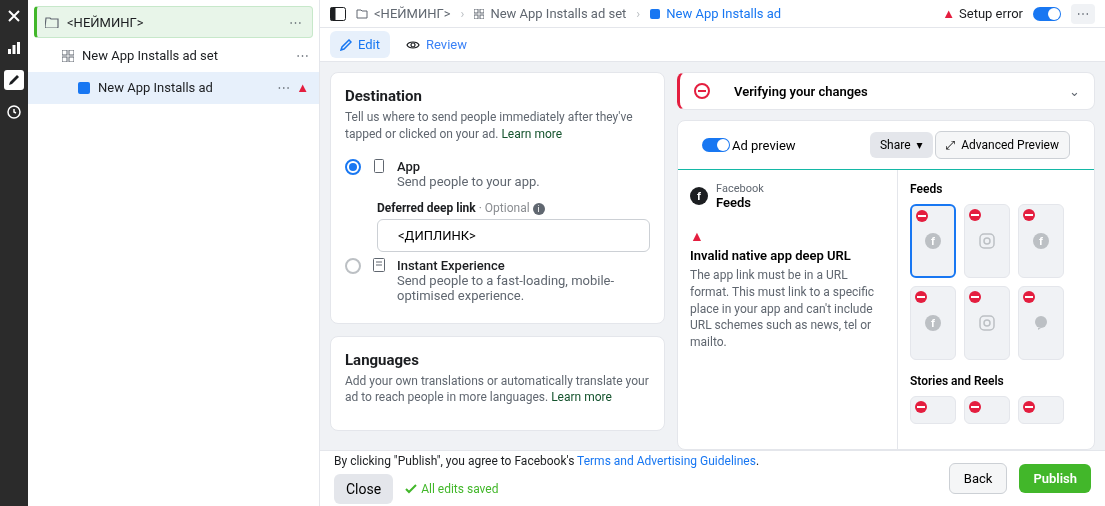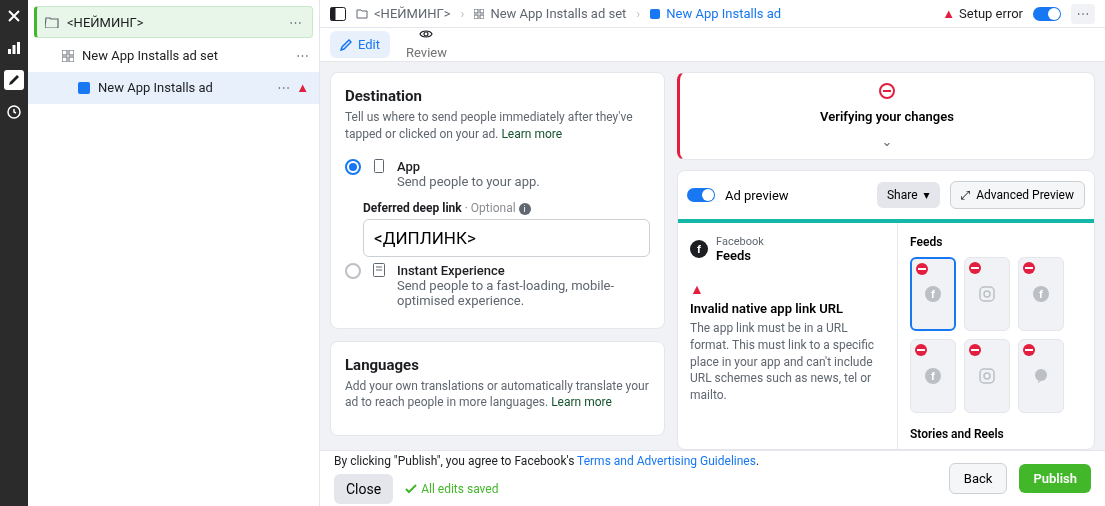--- a/index.html
+++ b/index.html
@@ -34,55 +34,55 @@
 .setup-error { display: flex; align-items: center; gap: 4px; color: #1c1e21; }
 .setup-error .tri { color: #e41e3f; }
 .toggle-on { width: 28px; height: 14px; background: #1877f2; border-radius: 7px; position: relative; }
 .toggle-on::after { content: ''; position: absolute; right: 1px; top: 1px; width: 12px; height: 12px; border-radius: 50%; background: #fff; }
 .more-btn { width: 24px; height: 20px; background: #f0f2f5; border-radius: 4px; display: flex; align-items: center; justify-content: center; color: #606770; cursor: pointer; }
 
 
 .subtabs { height: 34px; background: #fff; border-bottom: 1px solid #e4e6eb; display: flex; align-items: center; padding: 0 10px; gap: 6px; font-size: 13px; }
 .subtabs .tab { display: flex; align-items: center; gap: 6px; padding: 6px 10px; border-radius: 6px; cursor: pointer; }
 .subtabs .tab.edit { background: #e7f0fb; color: #1877f2; }
-.subtabs .tab.review { color: #737373; flex-direction: column; }
+.subtabs .tab.review { color: #3b82f6; }
 
 
 .body { flex: 1; display: flex; gap: 12px; padding: 10px 10px 0 10px; overflow: hidden; }
 .leftcol { flex: 1; min-width: 0; overflow-y: auto; }
 .rightcol { width: 418px; display: flex; flex-direction: column; gap: 10px; overflow-y: auto; }
 
 .card { background: #fff; border: 1px solid #e4e6eb; border-radius: 8px; padding: 14px; font-size: 13px; color: #1c1e21; }
 .card h3 { font-size: 15px; margin-bottom: 4px; }
 .card .desc { color: #606770; font-size: 12px; line-height: 1.4; margin-bottom: 10px; }
 .card .link { color: #14532d; cursor: pointer; }
 
 .radio-row { display: flex; gap: 10px; padding: 6px 0; }
 .radio { width: 16px; height: 16px; border-radius: 50%; border: 2px solid #1877f2; display: flex; align-items: center; justify-content: center; flex-shrink: 0; }
 .radio.unchecked { border-color: #bcc0c4; }
 .radio .dot { width: 8px; height: 8px; background: #1877f2; border-radius: 50%; }
 .radio-row .ricon { width: 16px; display: flex; justify-content: center; color: #606770; flex-shrink: 0; }
 .radio-row .rtext .rtitle { font-size: 13px; font-weight: 500; }
 .radio-row .rtext .rsub { font-size: 13px; color: #606770; }
 
-.deferred { margin-left: 18px; margin-top: 6px; }
+.deferred { margin-left: 32px; margin-top: 6px; }
 .deferred .dlabel { font-size: 12px; color: #1c1e21; margin-bottom: 4px; }
 .deferred .dlabel .opt { color: #8a8d91; font-weight: normal; }
-.deferred input { width: 100%; padding: 8px 10px; border: 1px solid #ccd0d5; border-radius: 6px; font-size: 17px; }
-
-
-.verify { background: #fff; border: 1px solid #e4e6eb; border-left: 3px solid #e41e3f; border-radius: 8px; padding: 10px 14px; display: flex; align-items: center; gap: 10px; font-size: 13px; flex-direction: column; }
+.deferred input { width: 100%; padding: 8px 20px; border: 1px solid #ccd0d5; border-radius: 6px; font-size: 13px; }
+
+
+.verify { background: #fff; border: 1px solid #e4e6eb; border-left: 3px solid #e41e3f; border-radius: 8px; padding: 10px 14px; display: flex; align-items: center; gap: 24px; font-size: 13px; }
 .verify .vicon { width: 16px; height: 16px; border: 2px solid #e41e3f; border-radius: 50%; position: relative; }
 .verify .vicon::before { content:''; position:absolute; left:2px; top:5px; width:8px; height:2px; background:#e41e3f; }
 .verify .vtitle { flex: 1; font-weight: 600; }
 .verify .chev { color: #606770; cursor: pointer; }
 
 
 .preview-card { background: #fff; border: 1px solid #e4e6eb; border-radius: 8px; overflow: hidden; }
-.preview-head { display: flex; align-items: center; gap: 10px; padding: 10px 9px; border-bottom: 4px solid #14b8a6; font-size: 13px; }
+.preview-head { display: flex; align-items: center; gap: 2px; padding: 10px 24px; border-bottom: 1px solid #14b8a6; font-size: 13px; }
 .toggle-mini { width: 28px; height: 14px; background: #1877f2; border-radius: 7px; position: relative; }
 .toggle-mini::after { content:''; position:absolute; right:1px; top:1px; width:12px; height:12px; border-radius:50%; background:#fff; }
 .preview-head .ptitle { flex: 1; }
 .btn-light { background: #e4e6eb; border: none; padding: 6px 10px; border-radius: 6px; font-size: 12px; cursor: pointer; display: flex; align-items: center; gap: 6px; }
 .btn-outline { background: #f5f6f7; border: 1px solid #ccd0d5; padding: 6px 10px; border-radius: 6px; font-size: 12px; cursor: pointer; display: flex; align-items: center; gap: 6px; }
 
 .preview-body { display: flex; }
 .preview-left { width: 220px; border-right: 1px solid #e4e6eb; padding: 12px; }
 .preview-left .fbhead { display: flex; gap: 8px; align-items: center; margin-bottom: 8px; }
 .preview-left .fbhead .fbicon { width: 18px; height: 18px; border-radius: 50%; background: #1c1e21; display:flex;align-items:center;justify-content:center;color:#fff;font-size:11px;font-weight:bold; }
@@ -315,21 +315,21 @@
           <div class="preview-left">
             <div class="fbhead">
               <span class="fbicon">f</span>
               <span>
                 <div class="fbsmall">Facebook</div>
                 <div class="fbbig">Feeds</div>
               </span>
             </div>
             <div class="err">
               <div class="etri">▲</div>
-              <div class="etitle">Invalid native app link URL</div>
+              <div class="etitle">Invalid native app deep URL</div>
               <div class="ebody">The app link must be in a URL format. This must link to a specific place in your app and can't include URL schemes such as news, tel or mailto.</div>
             </div>
           </div>
           <div class="preview-right">
             <div class="sect-title">Feeds</div>
             <div class="thumb-grid">
               <div class="thumb sel">
                   <span class="terr"></span>
                   <span class="ticon">
                     <svg width="16" height="16" viewBox="0 0 16 16">

